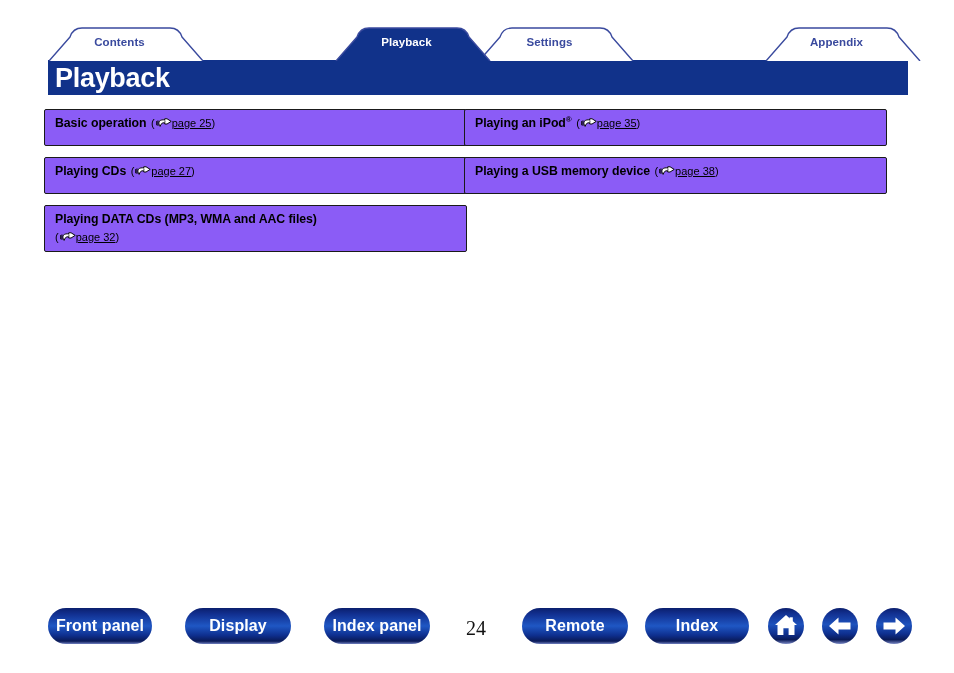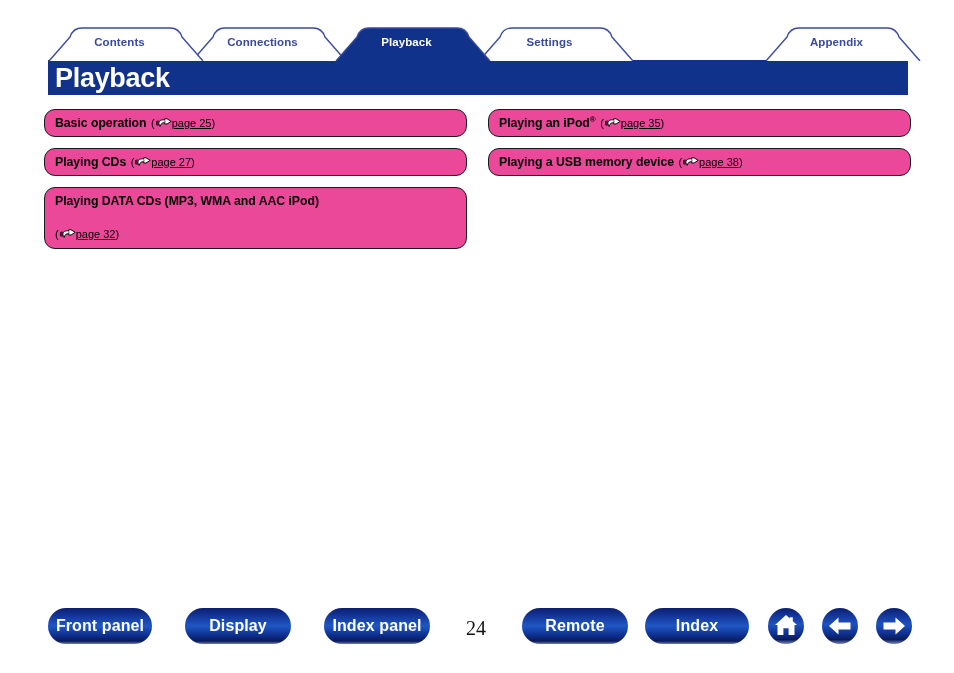--- a/index.html
+++ b/index.html
@@ -72,27 +72,27 @@
     font-weight: bold;
     color: #ffffff;
     letter-spacing: -0.3px;
     line-height: 34px;
   }
 
   
   #content { position: absolute; left: 0; top: 0; width: 954px; height: 540px; }
   .col { position: absolute; top: 109px; width: 423px; }
   #col-left  { left: 44px; }
-  #col-right { left: 488px; }
+  #col-right { left: 464px; }
 
   .linkbox {
     border: 1.3px solid #1a1a1a;
-    border-radius: 11px;
-    background: #ec4899;
-    padding: 4px 10px 5px 10px;
+    border-radius: 2px;
+    background: #8b5cf6;
+    padding: 4px 10px 14px 10px;
     margin-bottom: 11px;
     line-height: 15px;
   }
   .linkbox.tall { padding-bottom: 6px; }
   .bx-title {
     font-size: 12.3px;
     font-weight: bold;
     color: #000000;
     letter-spacing: -0.05px;
   }
@@ -113,21 +113,21 @@
   }
   .handicon {
     display: inline-block;
     vertical-align: -1px;
     width: 17px;
     height: 10px;
     position: relative;
     top: 0px;
   }
   .handicon svg { display: block; }
-  .bx-line2 { margin-top: 16px; }
+  .bx-line2 { margin-top: 1px; }
 
   
   #footer {
     position: absolute;
     left: 0;
     top: 608px;
     width: 954px;
     height: 42px;
   }
   .pillbtn {
@@ -183,26 +183,20 @@
 
 <div id="page">
 
   <div id="tabbar">
       <div class="tab" style="left: 0px; width: 156px; z-index: 10;">
         <svg class="tabshape" viewBox="0 0 156 34" width="156" height="34">
           <path d="M 1,34 L 22,10 Q 25,1 34,1 L 122,1 Q 131,1 134,10 L 155,34" fill="#ffffff" stroke="#3A4A9E" stroke-width="1.4" stroke-linejoin="round"></path>
         </svg>
         <div class="tablabel" style="right: 13px;">Contents</div>
       </div>
-      <div class="tab" style="left: 143px; width: 156px; z-index: 9;">
-        <svg class="tabshape" viewBox="0 0 156 34" width="156" height="34">
-          <path d="M 1,34 L 22,10 Q 25,1 34,1 L 122,1 Q 131,1 134,10 L 155,34" fill="#ffffff" stroke="#3A4A9E" stroke-width="1.4" stroke-linejoin="round"></path>
-        </svg>
-        <div class="tablabel" style="right: 13px;">Connections</div>
-      </div>
       <div class="tab active" style="left: 287px; width: 156px; z-index: 20;">
         <svg class="tabshape" viewBox="0 0 156 34" width="156" height="34">
           <path d="M 1,34 L 22,10 Q 25,1 34,1 L 122,1 Q 131,1 134,10 L 155,34" fill="#11328A" stroke="#3A4A9E" stroke-width="1.4" stroke-linejoin="round"></path>
         </svg>
         <div class="tablabel" style="right: 13px;">Playback</div>
       </div>
       <div class="tab" style="left: 430px; width: 156px; z-index: 7;">
         <svg class="tabshape" viewBox="0 0 156 34" width="156" height="34">
           <path d="M 1,34 L 22,10 Q 25,1 34,1 L 122,1 Q 131,1 134,10 L 155,34" fill="#ffffff" stroke="#3A4A9E" stroke-width="1.4" stroke-linejoin="round"></path>
         </svg>
@@ -230,21 +224,21 @@
                 </svg></span><span class="pglink">page 25</span><span class="paren">)</span></span></div>
         </div>
         <div class="linkbox">
           <div><span class="bx-title"><span>Playing CDs</span></span> <span class="bx-ref"><span class="paren">(</span><span class="handicon"><svg viewBox="0 0 22 13" width="17" height="10">
                   <path d="M2.2 4.0 L2.2 9.4 M3.8 3.2 L3.8 10.2" stroke="#000" stroke-width="1.3" fill="none"></path>
                   <path d="M5.6 4.2 C7.6 2.4 10.0 2.0 12.6 2.6 L12.6 1.0 L15.6 1.0 L21.0 4.4 L15.6 7.8 L12.6 7.8 L12.6 6.2 C10.8 6.0 9.4 6.4 8.6 7.2 C7.6 8.4 7.0 9.8 6.6 11.0 C5.8 10.2 5.2 8.8 5.1 7.4 C5.0 6.2 5.2 5.0 5.6 4.2 Z" fill="#fff" stroke="#000" stroke-width="1.25" stroke-linejoin="round"></path>
                   <path d="M12.9 3.2 L12.9 6.0" stroke="#000" stroke-width="0.9"></path>
                 </svg></span><span class="pglink">page 27</span><span class="paren">)</span></span></div>
         </div>
         <div class="linkbox tall">
-          <div><span class="bx-title"><span>Playing DATA CDs (MP3, WMA and AAC iPod)</span></span></div>
+          <div><span class="bx-title"><span>Playing DATA CDs (MP3, WMA and AAC files)</span></span></div>
           <div class="bx-line2"><span class="bx-ref"><span class="paren">(</span><span class="handicon"><svg viewBox="0 0 22 13" width="17" height="10">
                   <path d="M2.2 4.0 L2.2 9.4 M3.8 3.2 L3.8 10.2" stroke="#000" stroke-width="1.3" fill="none"></path>
                   <path d="M5.6 4.2 C7.6 2.4 10.0 2.0 12.6 2.6 L12.6 1.0 L15.6 1.0 L21.0 4.4 L15.6 7.8 L12.6 7.8 L12.6 6.2 C10.8 6.0 9.4 6.4 8.6 7.2 C7.6 8.4 7.0 9.8 6.6 11.0 C5.8 10.2 5.2 8.8 5.1 7.4 C5.0 6.2 5.2 5.0 5.6 4.2 Z" fill="#fff" stroke="#000" stroke-width="1.25" stroke-linejoin="round"></path>
                   <path d="M12.9 3.2 L12.9 6.0" stroke="#000" stroke-width="0.9"></path>
                 </svg></span><span class="pglink">page 32</span><span class="paren">)</span></span></div>
         </div>
       </div>
     <div class="col" id="col-right">
         <div class="linkbox">
           <div><span class="bx-title"><span>Playing an iPod</span><sup>®</sup></span> <span class="bx-ref"><span class="paren">(</span><span class="handicon"><svg viewBox="0 0 22 13" width="17" height="10">

